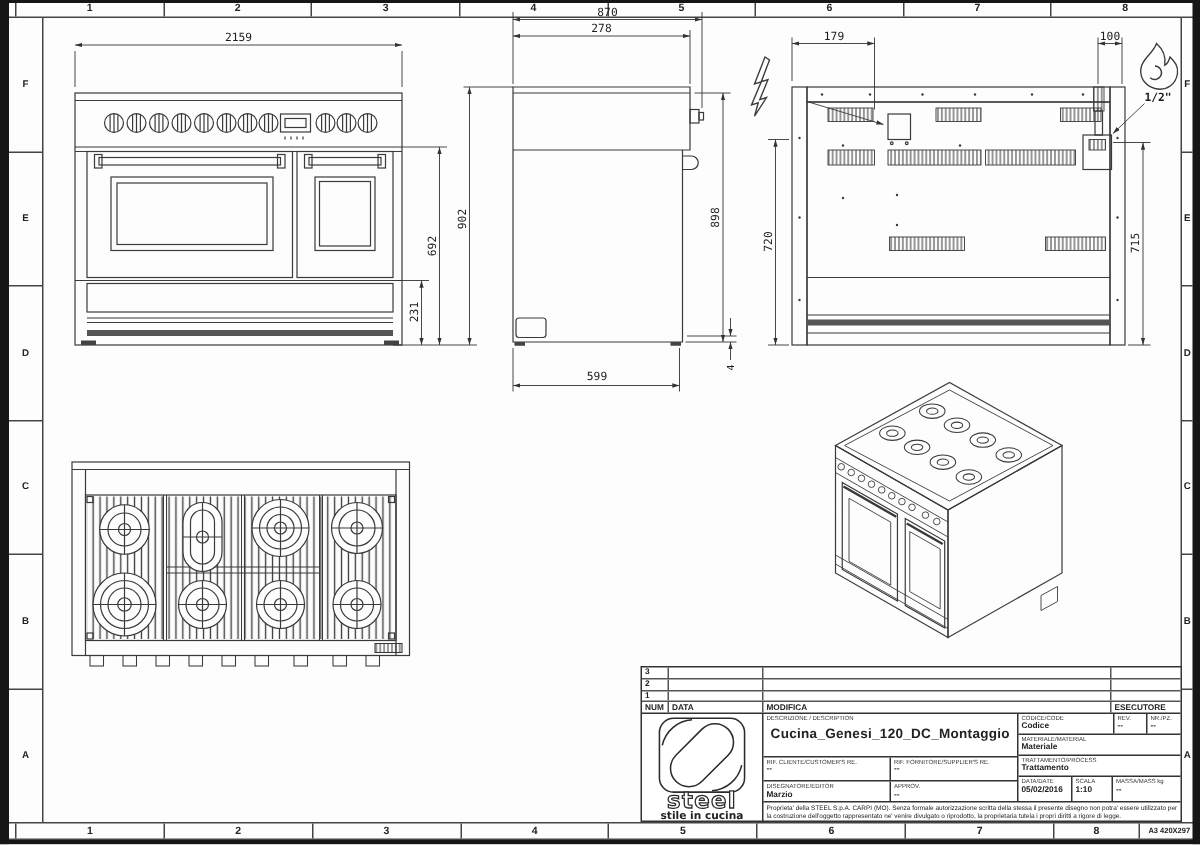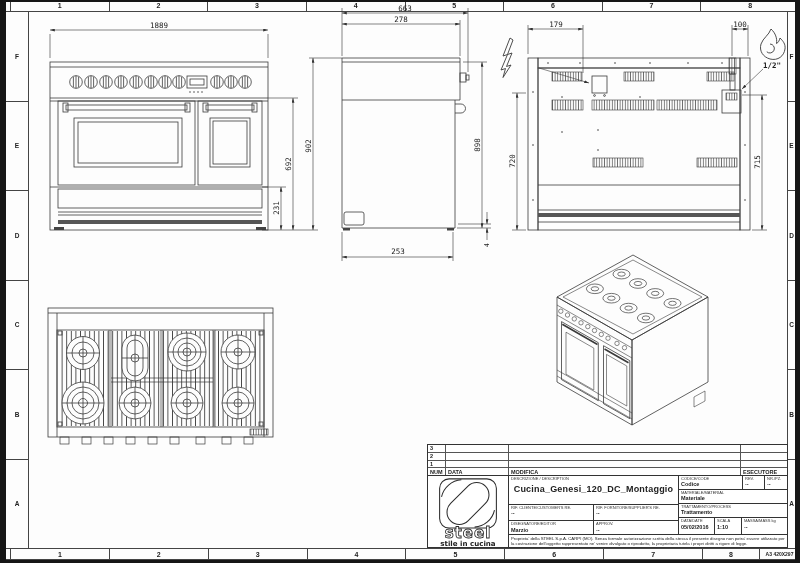--- a/index.html
+++ b/index.html
@@ -424,28 +424,28 @@
       <line x1="732" y1="29" x2="748" y2="29" marker-start="url(#arw)" marker-end="url(#arw)"></line>
       <line x1="512" y1="93" x2="526" y2="93"></line>
         <line x1="512" y1="230" x2="526" y2="230"></line>
       <line x1="517" y1="93" x2="517" y2="230" marker-start="url(#arw)" marker-end="url(#arw)"></line>
       <line x1="742" y1="95" x2="767" y2="95"></line>
         <line x1="752" y1="230" x2="767" y2="230"></line>
       <line x1="762" y1="95" x2="762" y2="230" marker-start="url(#arw)" marker-end="url(#arw)"></line>
     </g>
   </svg>
 
-  <span class="dim" style="left:159px;top:25px">1889</span>
+  <span class="dim" style="left:159px;top:25px">2159</span>
   <span class="dim v" style="left:308px;top:146px">902</span>
   <span class="dim v" style="left:288px;top:164px">692</span>
   <span class="dim v" style="left:276px;top:208px">231</span>
-  <span class="dim" style="left:405px;top:8px">663</span>
+  <span class="dim" style="left:405px;top:8px">870</span>
   <span class="dim" style="left:401px;top:19px">278</span>
   <span class="dim v" style="left:477px;top:145px">898</span>
-  <span class="dim" style="left:398px;top:251px">253</span>
+  <span class="dim" style="left:398px;top:251px">599</span>
   <span class="dim v small" style="left:487px;top:245px">4</span>
   <span class="dim" style="left:556px;top:24px">179</span>
   <span class="dim" style="left:740px;top:24px">100</span>
   <span class="dim v" style="left:512px;top:161px">720</span>
   <span class="dim v" style="left:757px;top:162px">715</span>
   <span class="dim" style="left:772px;top:65px;font-weight:bold">1/2"</span>
 
   <div class="tblock">
     <div class="rev-table">
       <div class="rev-row">

